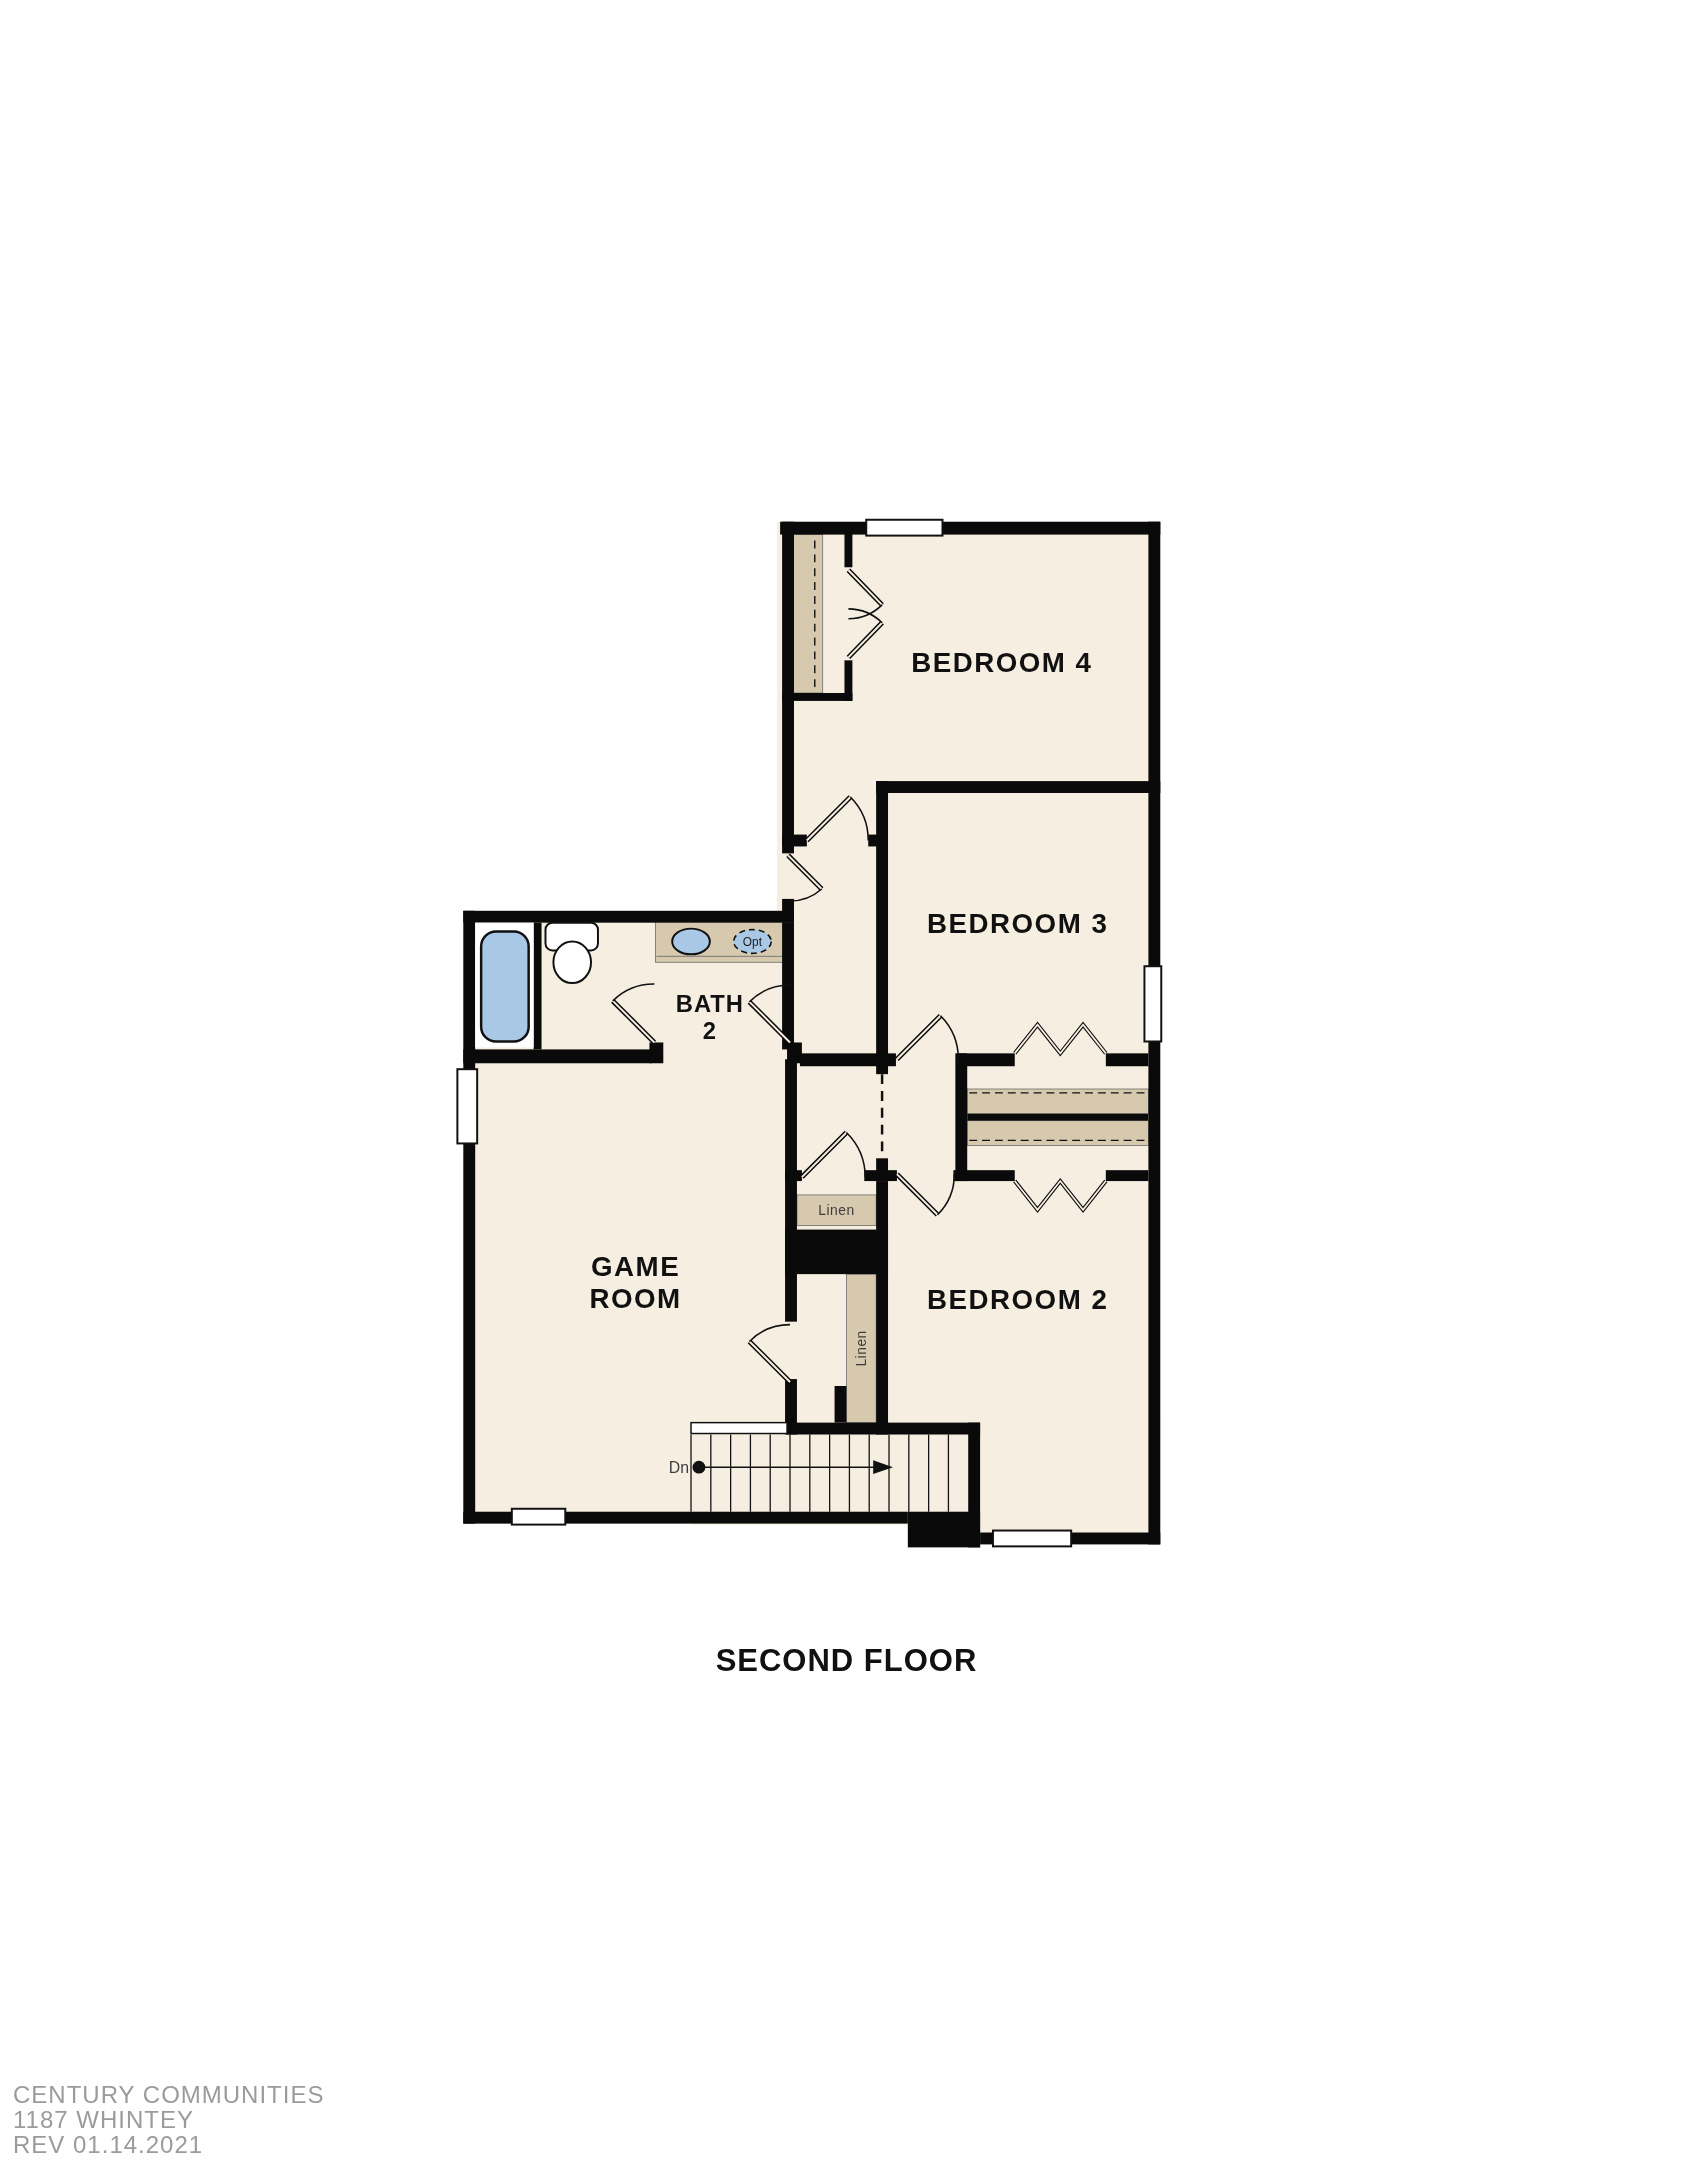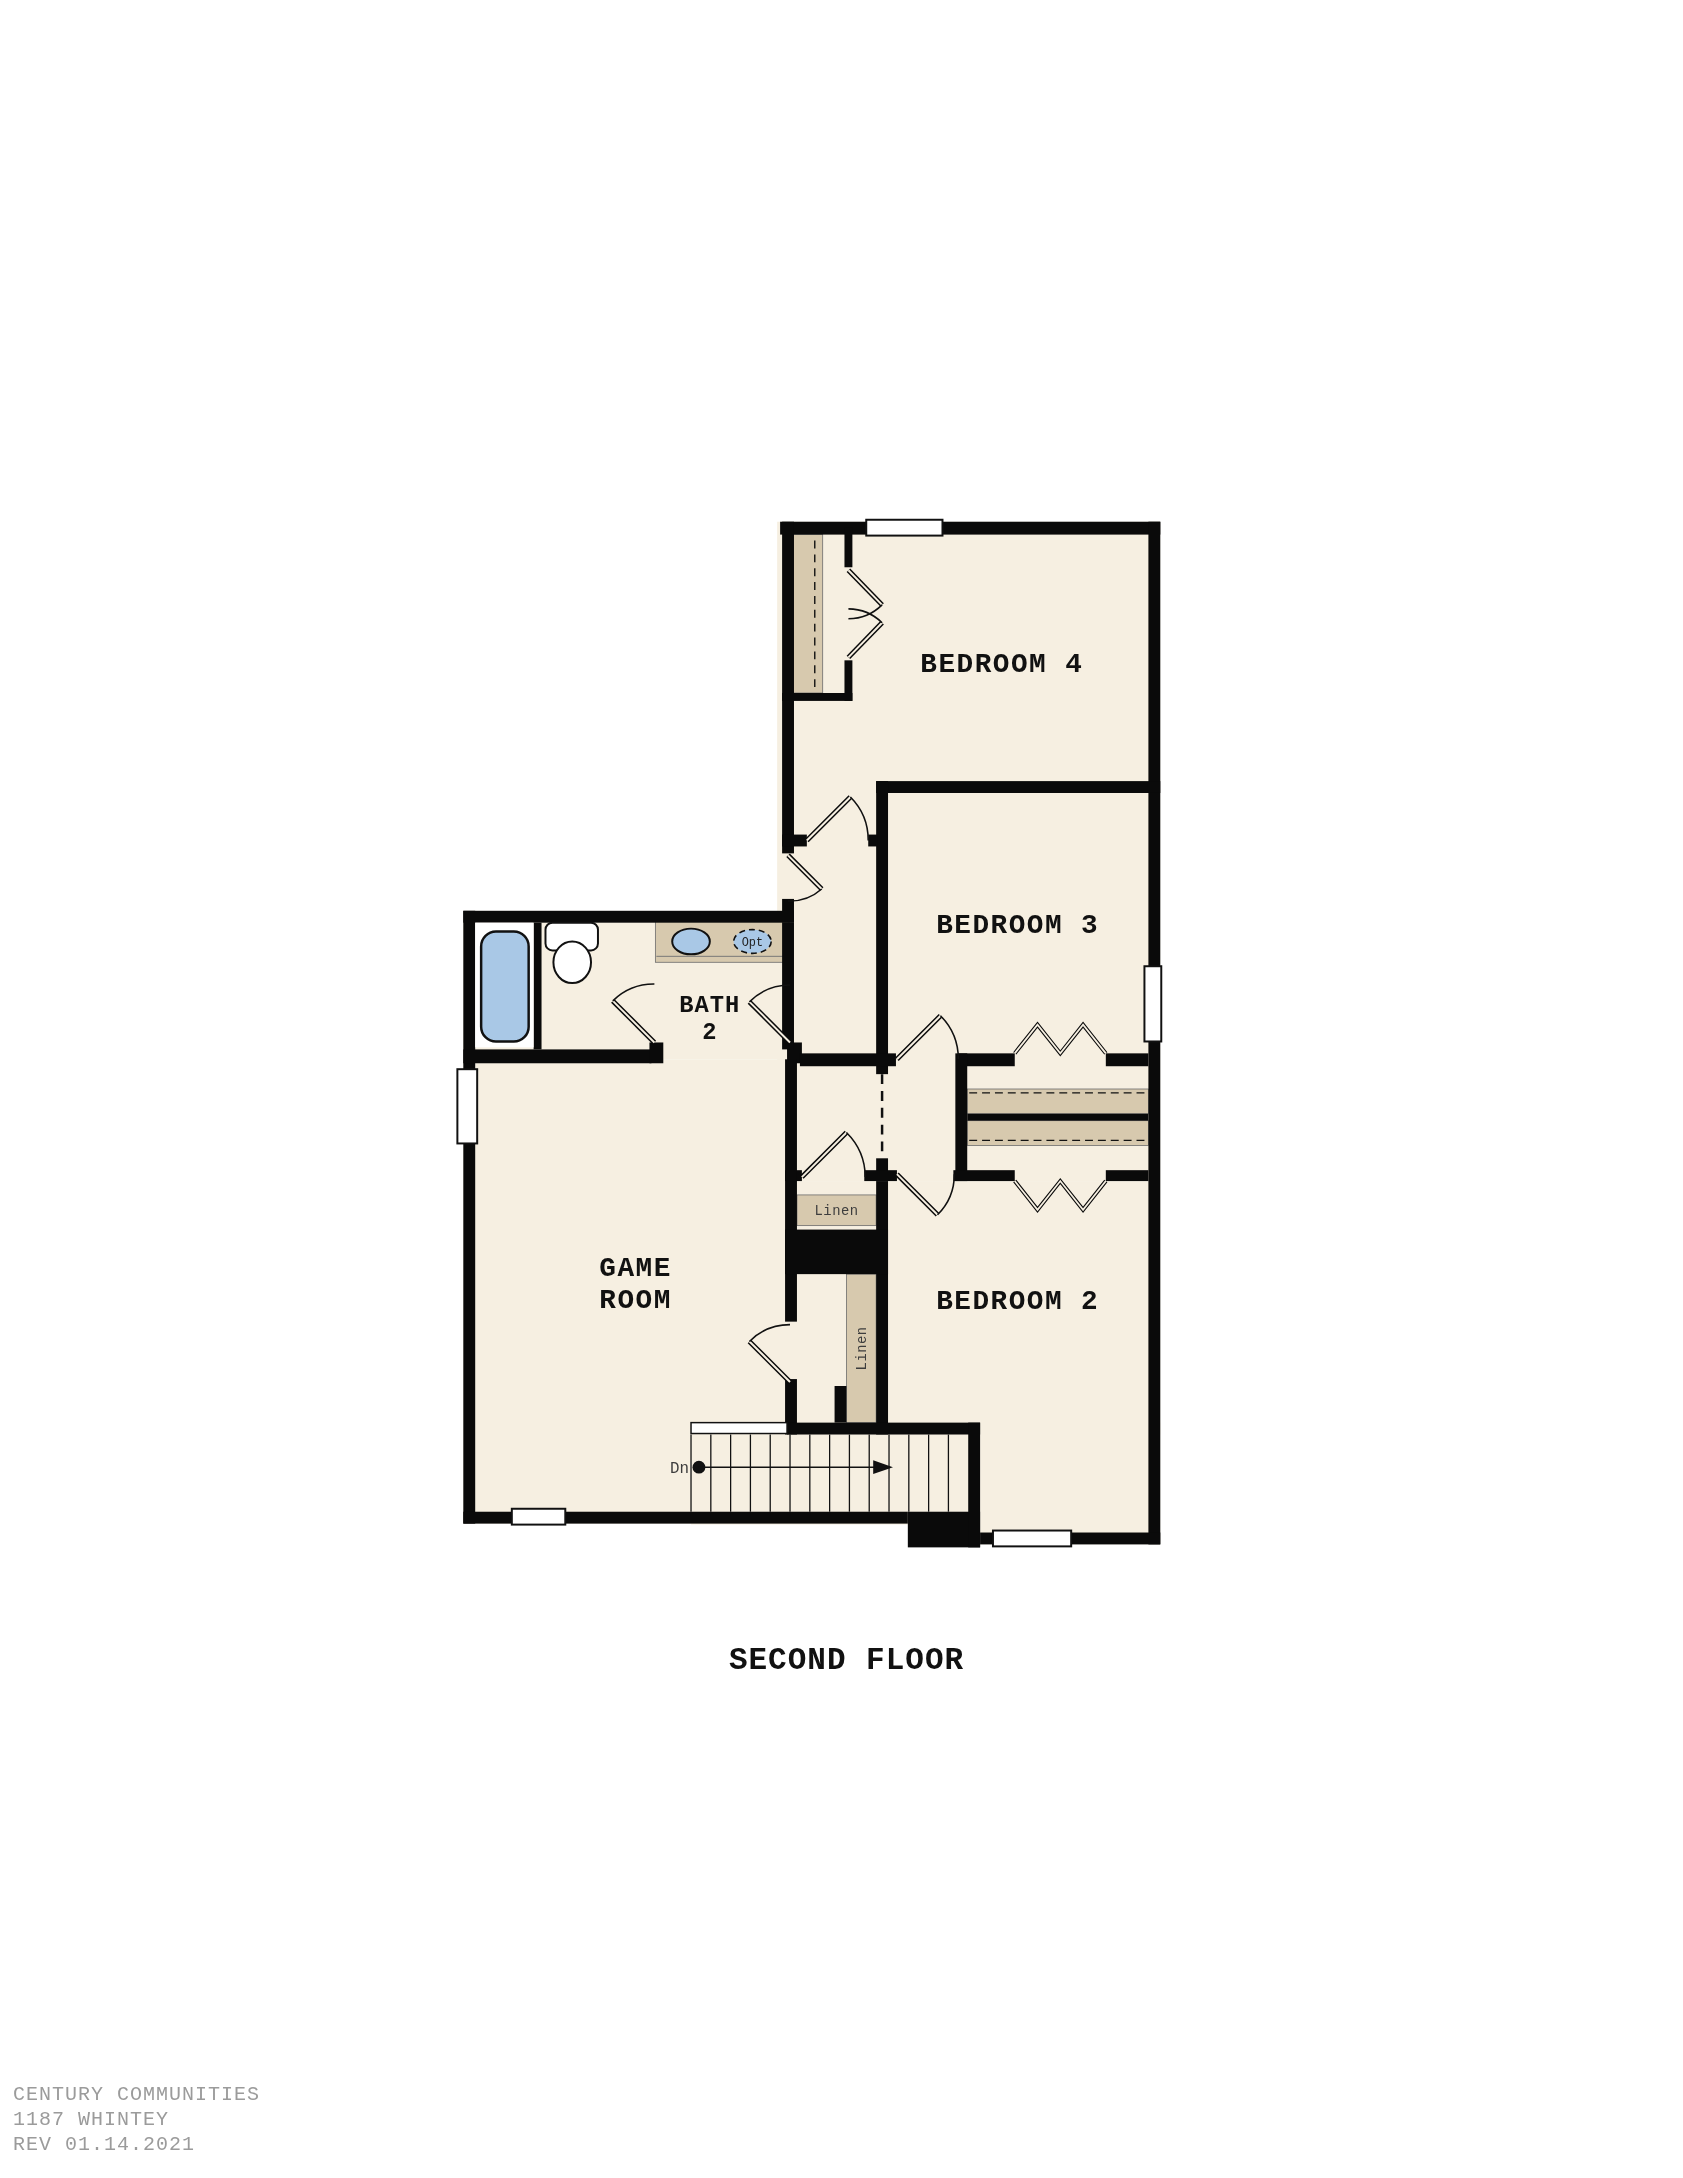--- a/index.html
+++ b/index.html
@@ -1,17 +1,17 @@
 <!DOCTYPE html>
 <html style="--floor: #f6efe1; --closet: #d7c9ae; --wall: #0a0a0a; --fixture_blue: #a9c8e6; --window_fill: #ffffff; --label_text: #111111; --secondary_text: #3d3d3d; --footer_text: #9b9b9b;"><head>
 <meta charset="utf-8">
 <style>
   html,body{margin:0;padding:0;background:#fff;}
   .page{position:relative;width:1683px;height:2178px;background:#fff;overflow:hidden;
-        font-family:Liberation Mono, monospace;}
+        font-family:Liberation Sans, sans-serif;}
   svg{position:absolute;left:0;top:0;}
   .floor{fill:var(--floor,#f6efe1);}
   .wall{fill:var(--wall,#0a0a0a);}
   .win{fill:var(--window_fill,#ffffff);stroke:#111;stroke-width:2;}
   .strip{fill:var(--closet,#d7c9ae);stroke:#6b6b6b;stroke-width:0.8;}
   .fix{fill:#ffffff;stroke:#111;stroke-width:2;}
   .blue{fill:var(--fixture_blue,#a9c8e6);}
   .arc{fill:none;stroke:#111;stroke-width:1.6;}
   .leaf1{stroke:#0a0a0a;stroke-width:5;}
   .leaf2{stroke:var(--floor,#f6efe1);stroke-width:2;}
@@ -19,21 +19,21 @@
   .bif2{fill:none;stroke:var(--floor,#f6efe1);stroke-width:1.8;}
   .tread{stroke:#111;stroke-width:1.3;}
   .dash{stroke:#111;fill:none;}
   .roomlbl{font-size:28px;font-weight:bold;letter-spacing:1.5px;fill:var(--label_text,#111);}
   .bathlbl{font-size:24px;font-weight:bold;letter-spacing:1px;fill:var(--label_text,#111);}
   .smalllbl{font-size:14px;letter-spacing:0.5px;fill:var(--secondary_text,#3d3d3d);}
   .dnlbl{font-size:16px;fill:var(--secondary_text,#3d3d3d);}
   .optlbl{font-size:12px;fill:#222;}
   .title{position:absolute;left:0;top:1643px;width:1693px;text-align:center;
          font-size:31px;font-weight:bold;letter-spacing:1px;color:var(--label_text,#111);}
-  .footer{position:absolute;left:13px;top:2082px;font-size:20px;line-height:25px;
+  .footer{position:absolute;left:13px;top:2082px;font-size:24px;line-height:25px;
           letter-spacing:1px;color:var(--footer_text,#9b9b9b);}
 </style>
 </head>
 <body>
 
 <div class="page">
 <svg width="1683" height="2178" viewBox="0 0 1700 2200">
 
   <g>
     <rect class="floor" x="785" y="527" width="387" height="274"></rect>

